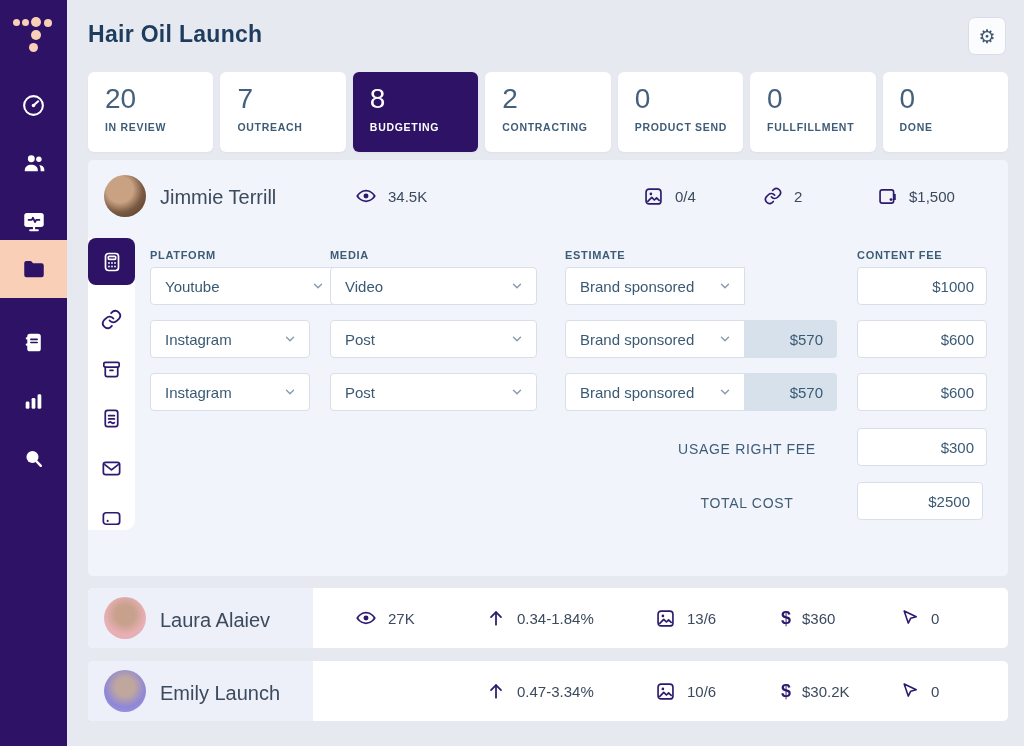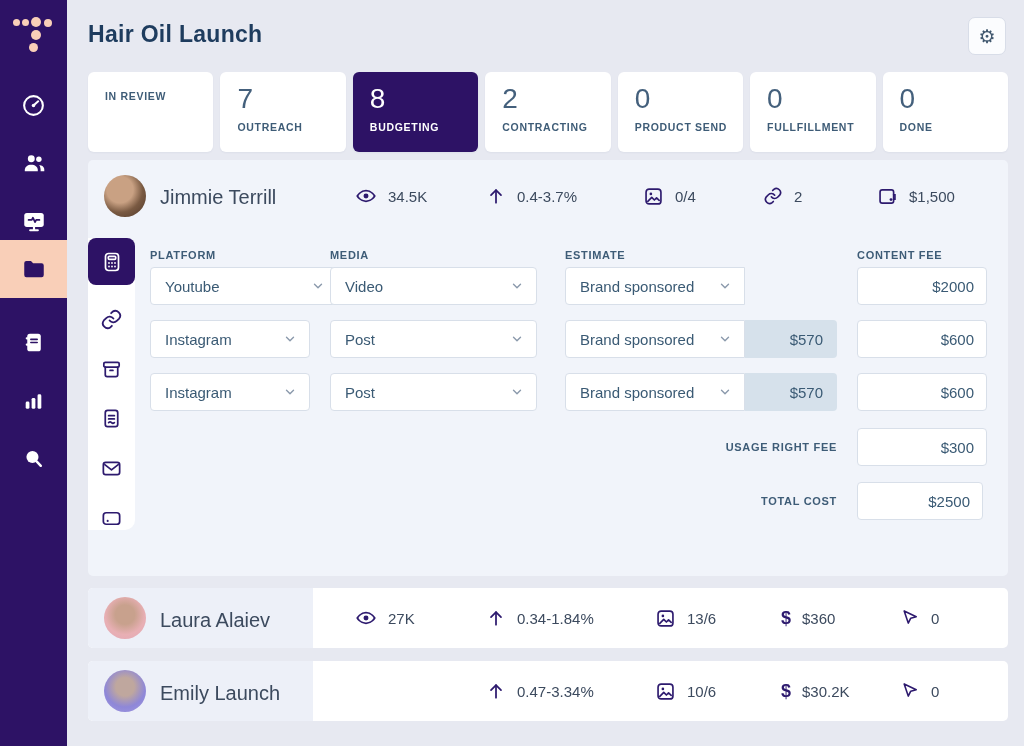--- a/index.html
+++ b/index.html
@@ -48,21 +48,21 @@
   .tool-rail { position:absolute; left:0; top:78px; width:47px; height:292px; background:#FFFFFF; border-radius:0 10px 10px 0; }
   .tool { position:absolute; left:0; width:47px; height:47px; display:flex; align-items:center; justify-content:center; cursor:pointer; }
   .tool.active { background:#2D1265; border-radius:8px; }
 
   
   .col-label { position:absolute; font-size:11px; font-weight:bold; letter-spacing:0.7px; color:#3E5C77; }
   .select, .fee-input { position:absolute; height:38px; background:#FFFFFF; border:1px solid #D8DFE9; border-radius:4px; display:flex; align-items:center; font-size:15px; color:#3A5A74; }
   .select { padding:0 12px 0 14px; justify-content:space-between; cursor:pointer; }
   .est-pill { position:absolute; height:38px; width:92px; background:#D6E1EB; border-radius:0 4px 4px 0; display:flex; align-items:center; justify-content:flex-end; padding-right:14px; font-size:15px; color:#3A5A74; }
   .fee-input { justify-content:flex-end; padding-right:12px; cursor:text; }
-  .sum-label { position:absolute; width:180px; text-align:right; font-size:11px; font-weight:bold; letter-spacing:0.7px; color:#3E5C77; }
+  .sum-label { position:absolute; width:180px; text-align:center; font-size:14px; font-weight:normal; letter-spacing:0.7px; color:#3E5C77; }
 
   
   .inf-row { position:absolute; left:88px; width:920px; height:60px; background:#FFFFFF; border-radius:5px; cursor:pointer; }
   .inf-row .left-sec { position:absolute; left:0; top:0; width:225px; height:60px; background:#EDF0F8; border-radius:5px 0 0 5px; }
   .inf-row .avatar { top:9px; }
   .inf-row .inf-name { top:21px; }
 </style>
 </head>
 <body>
 
@@ -142,20 +142,21 @@
   </div>
 </div>
 
 <div class="page-title">Hair Oil Launch</div>
 <div class="gear-btn">
     <span>⚙</span>
   </div>
 
 <div class="tabs">
   <div class="tab">
+    <div class="num">20</div>
     <div class="lbl">IN REVIEW</div>
   </div>
   <div class="tab">
     <div class="num">7</div>
     <div class="lbl">OUTREACH</div>
   </div>
   <div class="tab active">
     <div class="num">8</div>
     <div class="lbl">BUDGETING</div>
   </div>
@@ -184,29 +185,20 @@
     <div class="inf-name">Jimmie Terrill</div>
 
     <div class="stat" style="left:267px">
       <span>
           <svg width="22" height="22" viewBox="0 0 24 24">
             <path d="M2.5 12s3.4-5.8 9.5-5.8 9.5 5.8 9.5 5.8-3.4 5.8-9.5 5.8S2.5 12 2.5 12z" fill="none" stroke="#2D1A6E" stroke-width="1.9"></path>
             <circle cx="12" cy="12" r="2.7" fill="#2D1A6E"></circle>
           </svg>
         </span>
       <span>34.5K</span>
-    </div>
-    <div class="stat" style="left:398px">
-      <span>
-          <svg width="20" height="20" viewBox="0 0 24 24" fill="none" stroke="#2D1A6E" stroke-width="2.1" stroke-linecap="round" stroke-linejoin="round">
-            <line x1="12" y1="20" x2="12" y2="5"></line>
-            <polyline points="6,11 12,5 18,11"></polyline>
-          </svg>
-        </span>
-      <span>0.4-3.7%</span>
     </div>
     <div class="stat" style="left:555px">
       <span>
           <svg width="21" height="21" viewBox="0 0 24 24" fill="none" stroke="#2D1A6E" stroke-width="1.9">
             <rect x="3.5" y="3.5" width="17" height="17" rx="3.5"></rect>
             <circle cx="9" cy="9" r="1.5" fill="#2D1A6E" stroke="none"></circle>
             <path d="M5.5 17.5l4.5-4.5 3 3 2.5-2.5 3 3" stroke-linecap="round" stroke-linejoin="round"></path>
           </svg>
         </span>
       <span>0/4</span>
@@ -316,21 +308,21 @@
       </span>
   </div>
   <div class="select" style="left:477px; top:107px; width:180px; border-radius:4px 0 0 4px">
     <span>Brand sponsored</span>
     <span>
         <svg width="14" height="14" viewBox="0 0 24 24" fill="none" stroke="#8A99AB" stroke-width="2.4" stroke-linecap="round" stroke-linejoin="round">
           <polyline points="6,9 12,15 18,9"></polyline>
         </svg>
       </span>
   </div>
-  <div class="fee-input" style="left:769px; top:107px; width:130px">$2000</div>
+  <div class="fee-input" style="left:769px; top:107px; width:130px">$1000</div>
 
   <div class="select" style="left:62px; top:160px; width:160px">
     <span>Instagram</span>
     <span>
         <svg width="14" height="14" viewBox="0 0 24 24" fill="none" stroke="#8A99AB" stroke-width="2.4" stroke-linecap="round" stroke-linejoin="round">
           <polyline points="6,9 12,15 18,9"></polyline>
         </svg>
       </span>
   </div>
   <div class="select" style="left:242px; top:160px; width:207px">

